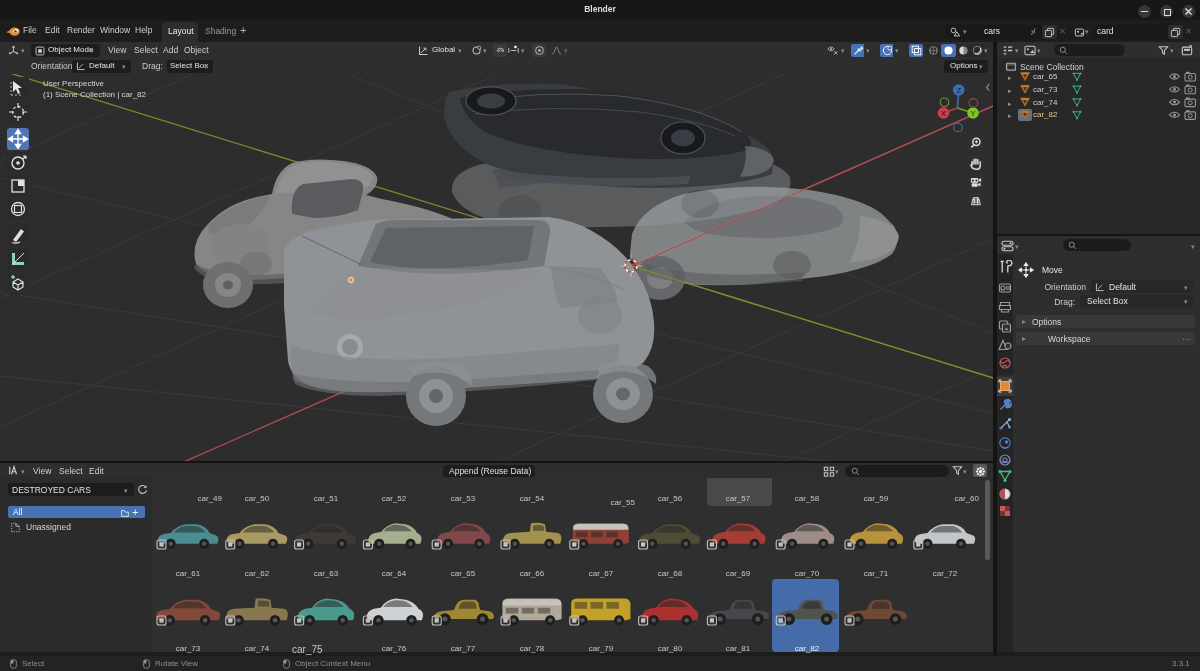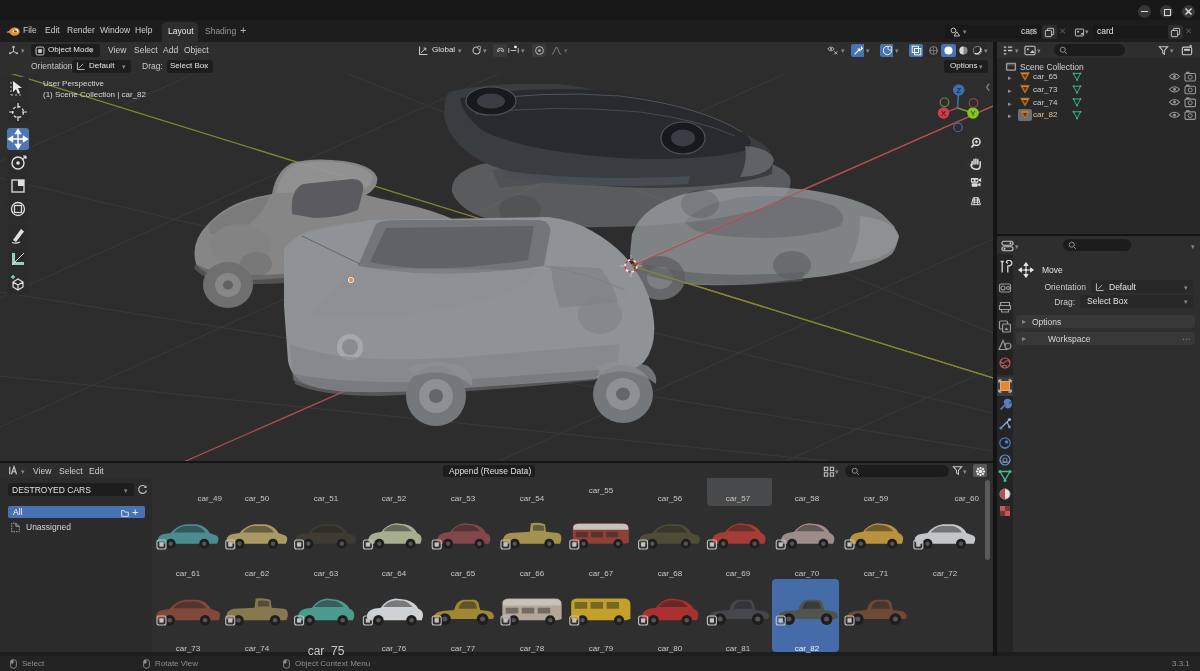--- a/index.html
+++ b/index.html
@@ -7,20 +7,21 @@
        font-family:"Liberation Sans", sans-serif;background:#1d1d1d;}
   .abs{position:absolute;}
   .t{color:#d0d0d0;font-size:8.5px;line-height:1;}
   .widget{background:#1d1d1d;border-radius:3px;color:#e4e4e4;font-size:8.5px;}
 </style>
 </head>
 <body>
 <div id="app">
 
   <div class="abs" style="left:0;top:0;width:1200px;height:20px;background:#171717;"></div>
+  <div class="abs t" style="left:0;top:5px;width:1200px;text-align:center;font-size:8.5px;font-weight:bold;color:#dedede;">Blender</div>
 
   <div class="abs" style="left:1138px;top:5px;width:13px;height:13px;border-radius:7px;background:#373737;"></div>
   <div class="abs" style="left:1141px;top:10.5px;width:7px;height:1.6px;background:#d9d9d9;"></div>
   <div class="abs" style="left:1160px;top:5px;width:13px;height:13px;border-radius:7px;background:#373737;"></div>
   <div class="abs" style="left:1163.5px;top:8.5px;width:5px;height:5px;border:1.2px solid #d9d9d9;"></div>
   <div class="abs" style="left:1182px;top:5px;width:13px;height:13px;border-radius:7px;background:#373737;"></div>
   <svg class="abs" style="left:1184px;top:7px;" width="9" height="9">
       <path d="M1.5 1.5 L7.5 7.5 M7.5 1.5 L1.5 7.5" stroke="#d9d9d9" stroke-width="1.5"></path>
     </svg>
 
@@ -42,21 +43,21 @@
   <div class="abs t" style="left:168px;top:27px;color:#ececec;">Layout</div>
   <div class="abs t" style="left:205px;top:27px;color:#989898;">Shading</div>
   <div class="abs t" style="left:240px;top:25px;color:#b4b4b4;font-size:11px;">+</div>
 
   <div class="abs" style="left:945px;top:24.5px;width:97px;height:14px;background:#191919;border-radius:3px;"></div>
   <svg class="abs" style="left:950px;top:26.5px" width="11" height="11" viewBox="0 0 16 16">
     <circle cx="5" cy="5" r="3.4" fill="none" stroke="#c8c8c8" stroke-width="1.4"></circle>
     <path d="M10 7 L14 13 L6 13 Z" fill="none" stroke="#c8c8c8" stroke-width="1.4"></path>
   </svg>
   <div class="abs t" style="left:963px;top:28px;font-size:7px;color:#8a8a8a;">▾</div>
-  <div class="abs t" style="left:1021px;top:27px;font-size:8.5px;color:#e0e0e0;text-align:right;">cars</div>
+  <div class="abs t" style="left:984px;top:27px;font-size:8.5px;color:#e0e0e0;text-align:right;">cars</div>
   <svg class="abs" style="left:1028px;top:26px" width="10" height="11" viewBox="0 0 16 16">
       <path d="M8 2 L10 8 L8 14 M5 8 L11 8" stroke="#8a8a8a" stroke-width="1.5" fill="none" transform="rotate(35 8 8)"></path>
     </svg>
   <div class="abs" style="left:1042px;top:24.5px;width:15px;height:14px;background:#2c2c2c;border-radius:2px;"></div>
   <svg class="abs" style="left:1044px;top:26.5px" width="11" height="11" viewBox="0 0 16 16">
       <rect x="5" y="2" width="9" height="9" rx="1" fill="none" stroke="#cfcfcf" stroke-width="1.3"></rect>
       <rect x="2" y="5" width="9" height="9" rx="1" fill="#2c2c2c" stroke="#cfcfcf" stroke-width="1.3"></rect>
     </svg>
   <div class="abs t" style="left:1059px;top:27px;color:#5a5a5a;font-size:8.5px;">✕</div>
   <div class="abs widget" style="left:1072px;top:24.5px;width:18px;height:14px;"></div>
@@ -656,41 +657,41 @@
   <div class="abs t" style="left:26px;top:60px;font-size:8.5px;color:#d5d5d5;">Unassigned</div>
   <div class="abs" style="left:152px;top:15px;width:841px;height:174px;background:#2f2f2f;"></div>
   <div class="abs" style="left:707px;top:15px;width:65px;height:28px;background:#47494b;border-radius:0 0 4px 4px;"></div>
   <div class="abs" style="left:772px;top:116px;width:67px;height:73px;background:#456ca8;border-radius:4px;"></div>
   <div class="abs" style="left:154px;top:31px;width:68px;text-align:right;font-size:8px;color:#c8c8c8;font-family:'Liberation Sans',sans-serif;">car_49</div>
   <div class="abs" style="left:223px;top:31px;width:68px;text-align:center;font-size:8px;color:#c8c8c8;font-family:'Liberation Sans',sans-serif;">car_50</div>
   <div class="abs" style="left:292px;top:31px;width:68px;text-align:center;font-size:8px;color:#c8c8c8;font-family:'Liberation Sans',sans-serif;">car_51</div>
   <div class="abs" style="left:360px;top:31px;width:68px;text-align:center;font-size:8px;color:#c8c8c8;font-family:'Liberation Sans',sans-serif;">car_52</div>
   <div class="abs" style="left:429px;top:31px;width:68px;text-align:center;font-size:8px;color:#c8c8c8;font-family:'Liberation Sans',sans-serif;">car_53</div>
   <div class="abs" style="left:498px;top:31px;width:68px;text-align:center;font-size:8px;color:#c8c8c8;font-family:'Liberation Sans',sans-serif;">car_54</div>
-  <div class="abs" style="left:567px;top:23px;width:68px;text-align:center;font-size:8px;color:#c8c8c8;font-family:'Liberation Sans',sans-serif;">car_55</div>
+  <div class="abs" style="left:567px;top:35px;width:68px;text-align:right;font-size:8px;color:#c8c8c8;font-family:'Liberation Sans',sans-serif;">car_55</div>
   <div class="abs" style="left:636px;top:31px;width:68px;text-align:center;font-size:8px;color:#c8c8c8;font-family:Liberation Sans, sans-serif;">car_56</div>
   <div class="abs" style="left:704px;top:31px;width:68px;text-align:center;font-size:8px;color:#c8c8c8;font-family:'Liberation Sans',sans-serif;">car_57</div>
   <div class="abs" style="left:773px;top:31px;width:68px;text-align:center;font-size:8px;color:#c8c8c8;font-family:'Liberation Sans',sans-serif;">car_58</div>
   <div class="abs" style="left:842px;top:31px;width:68px;text-align:center;font-size:8px;color:#c8c8c8;font-family:'Liberation Sans',sans-serif;">car_59</div>
   <div class="abs" style="left:911px;top:31px;width:68px;text-align:right;font-size:8px;color:#c8c8c8;font-family:'Liberation Sans',sans-serif;">car_60</div>
   <div class="abs" style="left:154px;top:106px;width:68px;text-align:center;font-size:8px;color:#c8c8c8;font-family:'Liberation Sans',sans-serif;">car_61</div>
   <div class="abs" style="left:223px;top:106px;width:68px;text-align:center;font-size:8px;color:#c8c8c8;font-family:'Liberation Sans',sans-serif;">car_62</div>
   <div class="abs" style="left:292px;top:106px;width:68px;text-align:center;font-size:8px;color:#c8c8c8;font-family:'Liberation Sans',sans-serif;">car_63</div>
   <div class="abs" style="left:360px;top:106px;width:68px;text-align:center;font-size:8px;color:#c8c8c8;font-family:'Liberation Sans',sans-serif;">car_64</div>
   <div class="abs" style="left:429px;top:106px;width:68px;text-align:center;font-size:8px;color:#c8c8c8;font-family:'Liberation Sans',sans-serif;">car_65</div>
   <div class="abs" style="left:498px;top:106px;width:68px;text-align:center;font-size:8px;color:#c8c8c8;font-family:'Liberation Sans',sans-serif;">car_66</div>
   <div class="abs" style="left:567px;top:106px;width:68px;text-align:center;font-size:8px;color:#c8c8c8;font-family:'Liberation Sans',sans-serif;">car_67</div>
   <div class="abs" style="left:636px;top:106px;width:68px;text-align:center;font-size:8px;color:#c8c8c8;font-family:'Liberation Sans',sans-serif;">car_68</div>
   <div class="abs" style="left:704px;top:106px;width:68px;text-align:center;font-size:8px;color:#c8c8c8;font-family:'Liberation Sans',sans-serif;">car_69</div>
   <div class="abs" style="left:773px;top:106px;width:68px;text-align:center;font-size:8px;color:#c8c8c8;font-family:'Liberation Sans',sans-serif;">car_70</div>
   <div class="abs" style="left:842px;top:106px;width:68px;text-align:center;font-size:8px;color:#c8c8c8;font-family:'Liberation Sans',sans-serif;">car_71</div>
   <div class="abs" style="left:911px;top:106px;width:68px;text-align:center;font-size:8px;color:#c8c8c8;font-family:'Liberation Sans',sans-serif;">car_72</div>
   <div class="abs" style="left:154px;top:181px;width:68px;text-align:center;font-size:8px;color:#c8c8c8;font-family:'Liberation Sans',sans-serif;">car_73</div>
   <div class="abs" style="left:223px;top:181px;width:68px;text-align:center;font-size:8px;color:#c8c8c8;font-family:'Liberation Sans',sans-serif;">car_74</div>
-  <div class="abs" style="left:292px;top:181px;width:68px;text-align:center;font-size:12px;color:#c8c8c8;font-family:'Liberation Sans',sans-serif;">car_75</div>
+  <div class="abs" style="left:292px;top:181px;width:68px;font-size:10px;color:#c8c8c8;font-family:'Liberation Sans',sans-serif;">car_75</div>
   <div class="abs" style="left:360px;top:181px;width:68px;text-align:center;font-size:8px;color:#c8c8c8;font-family:'Liberation Sans',sans-serif;">car_76</div>
   <div class="abs" style="left:429px;top:181px;width:68px;text-align:center;font-size:8px;color:#c8c8c8;font-family:'Liberation Sans',sans-serif;">car_77</div>
   <div class="abs" style="left:498px;top:181px;width:68px;text-align:center;font-size:8px;color:#c8c8c8;font-family:'Liberation Sans',sans-serif;">car_78</div>
   <div class="abs" style="left:567px;top:181px;width:68px;text-align:center;font-size:8px;color:#c8c8c8;font-family:'Liberation Sans',sans-serif;">car_79</div>
   <div class="abs" style="left:636px;top:181px;width:68px;text-align:center;font-size:8px;color:#c8c8c8;font-family:'Liberation Sans',sans-serif;">car_80</div>
   <div class="abs" style="left:704px;top:181px;width:68px;text-align:center;font-size:8px;color:#c8c8c8;font-family:'Liberation Sans',sans-serif;">car_81</div>
   <div class="abs" style="left:773px;top:181px;width:68px;text-align:center;font-size:8px;color:#eef2f8;font-family:'Liberation Sans',sans-serif;">car_82</div>
   <div class="abs" style="left:842px;top:193px;width:68px;text-align:right;font-size:8px;color:#c8c8c8;font-family:'Liberation Sans',sans-serif;">car_83</div>
   <svg class="abs" style="left:152px;top:15px" width="841" height="174" viewBox="0 0 841 174">
 <defs>

